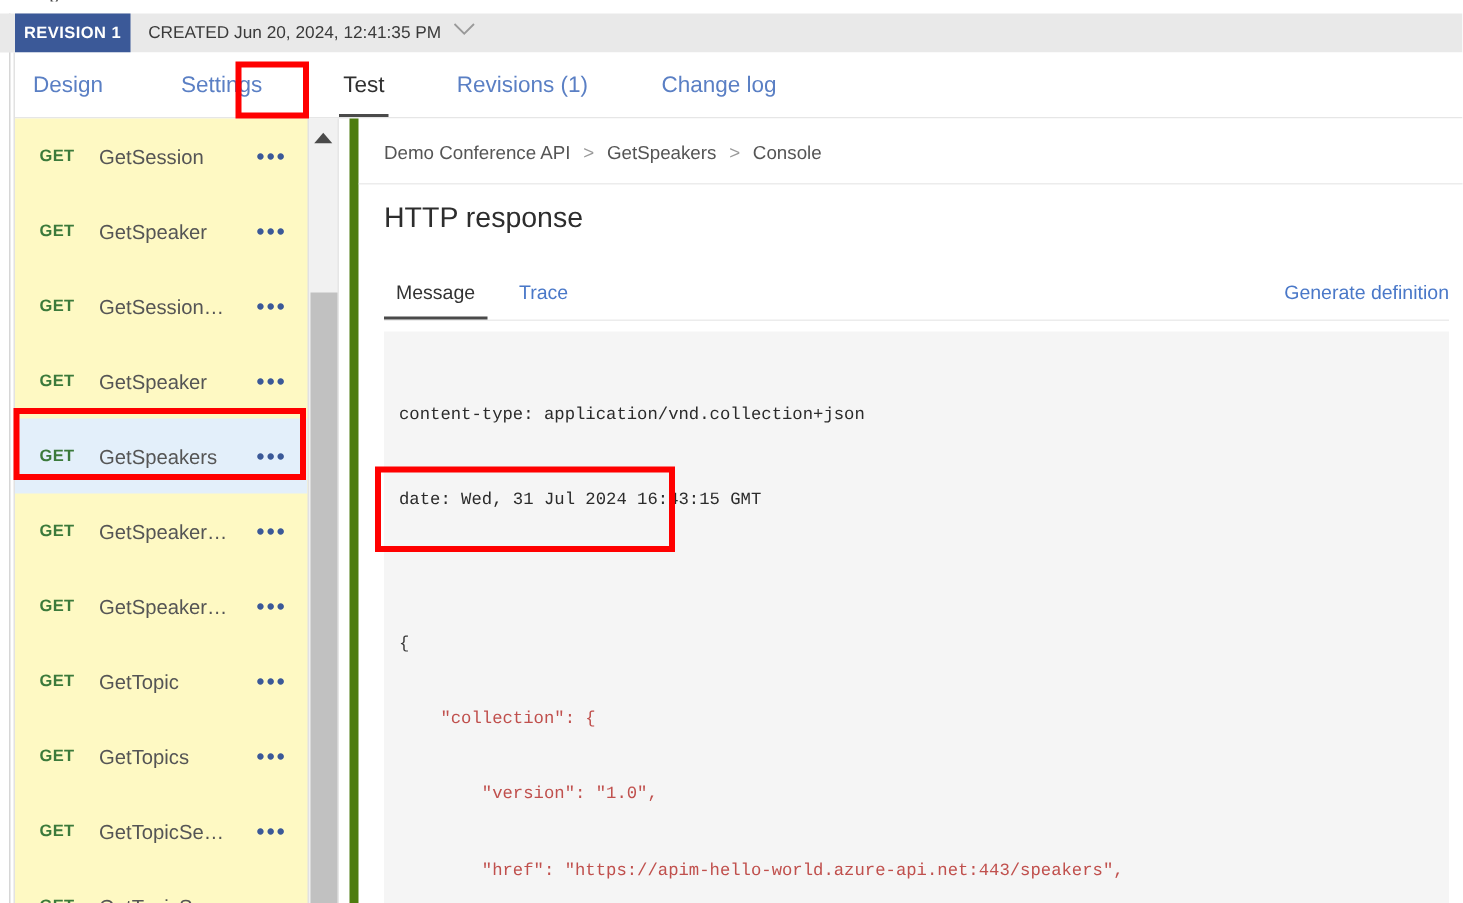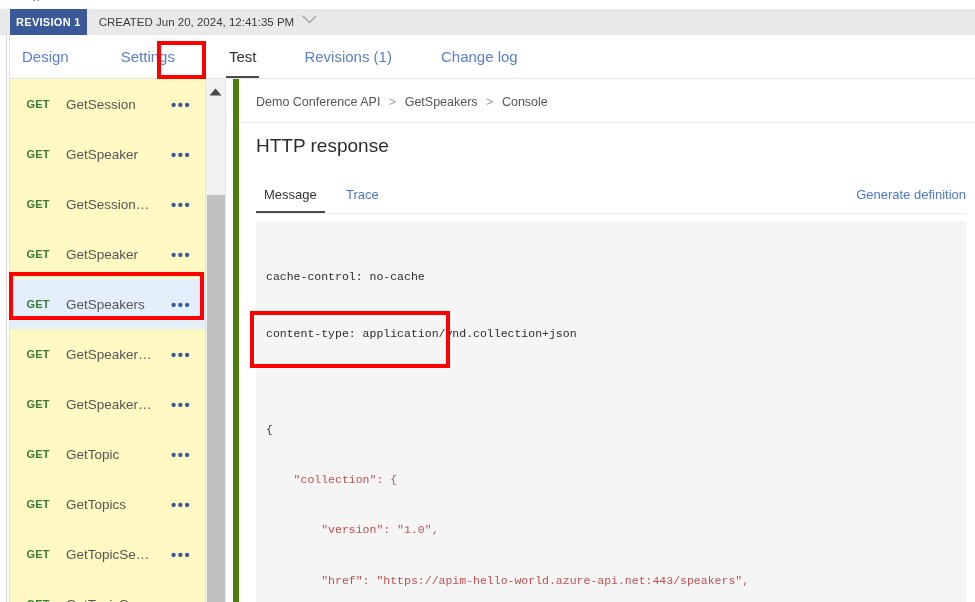--- a/index.html
+++ b/index.html
@@ -426,21 +426,20 @@
 
   <div class="resp-title">HTTP response</div>
 
   <div class="msg-tabs">
     <div class="msg-tab active" id="msgtab-message">Message</div>
     <div class="msg-tab" id="msgtab-trace">Trace</div>
     <div class="gen-def">Generate definition</div>
   </div>
 
   <div class="headers-block">
-    <div>cache-control: no-cache</div>
     <div>content-type: application/vnd.collection+json</div>
     <div>date: Wed, 31 Jul 2024 16:43:15 GMT</div>
     <div>expires: -1</div>
     <div>pragma: no-cache</div>
     
     
   </div>
 
   <div class="body-block">
     <div class="punc">{</div>

